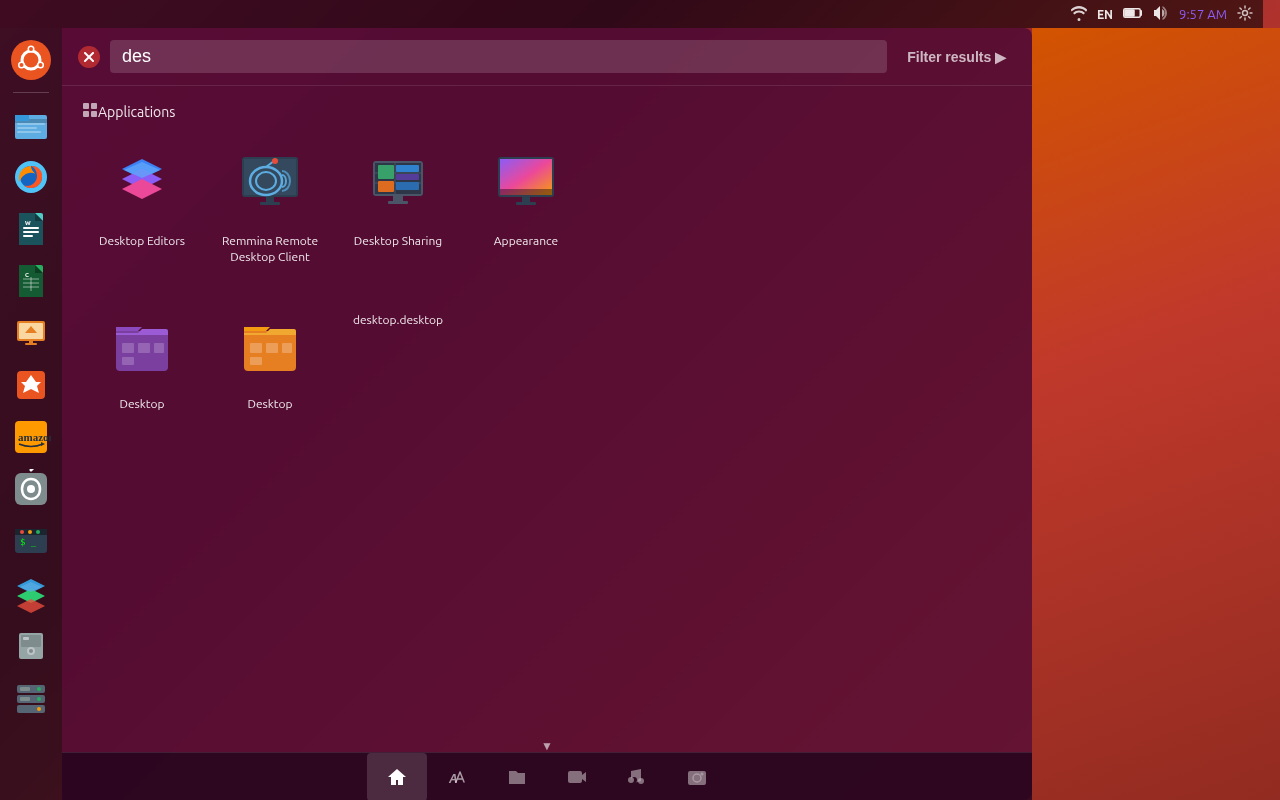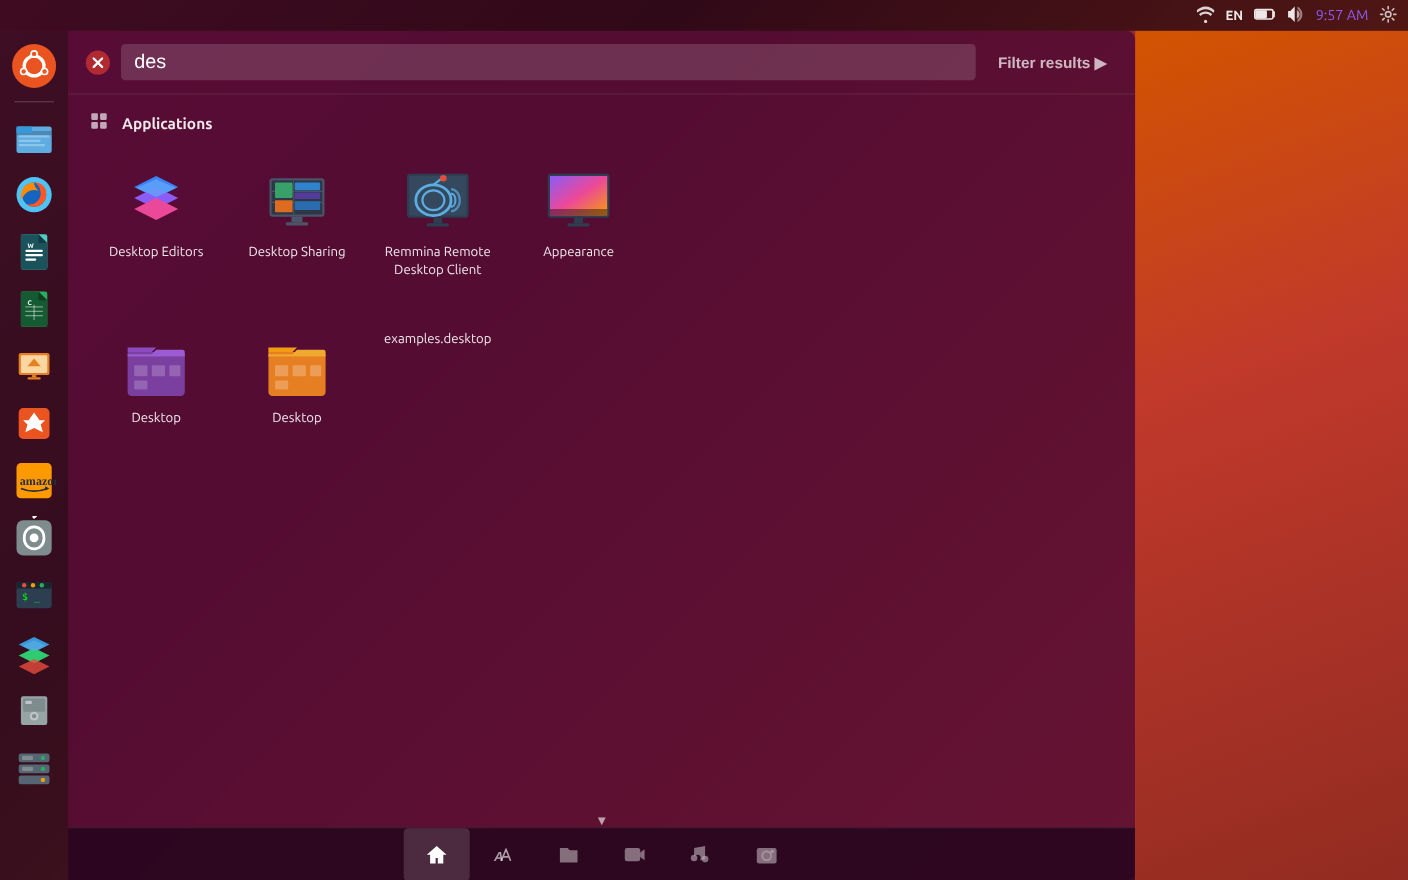--- a/index.html
+++ b/index.html
@@ -8,21 +8,21 @@
       height: 800px;
       background: linear-gradient(135deg, #8B1A4A 0%, #6B1535 30%, #c0392b 70%, #e74c3c 100%);
       font-family: 'Ubuntu', 'Segoe UI', sans-serif;
       overflow: hidden;
       position: relative;
     }
 
     
     .topbar {
       position: absolute;
-      top: 0; left: 0; right: 0;
+      top: 0; left: 0; right: 17px;
       height: 28px;
       background: rgba(0,0,0,0.55);
       display: flex;
       align-items: center;
       justify-content: flex-end;
       padding: 0 10px;
       gap: 12px;
       z-index: 100;
     }
     .topbar-icons {
@@ -144,25 +144,25 @@
     
     .results-area {
       flex: 1;
       overflow-y: auto;
       padding: 16px 20px;
     }
 
     .section-header {
       display: flex;
       align-items: center;
-      gap: 13px;
+      gap: 0;
       margin-bottom: 16px;
       color: rgba(255,255,255,0.9);
       font-size: 14px;
-      font-weight: 700;
+      font-weight: 400;
     }
     .section-icon {
       font-size: 16px;
       opacity: 0.8;
     }
 
     .items-grid {
       display: flex;
       flex-wrap: wrap;
       gap: 8px;
@@ -170,21 +170,21 @@
     }
 
     .app-item {
       width: 120px;
       display: flex;
       flex-direction: column;
       align-items: center;
       padding: 12px 8px;
       border-radius: 6px;
       cursor: pointer;
-      gap: 8px;
+      gap: 20px;
     }
     .app-icon-wrap {
       width: 64px;
       height: 64px;
       display: flex;
       align-items: center;
       justify-content: center;
     }
     .app-label {
       color: rgba(255,255,255,0.9);
@@ -513,60 +513,60 @@
             <polygon points="30,18 50,28 30,38 10,28" fill="#8B5CF6"></polygon>
             <polygon points="30,28 50,38 30,48 10,38" fill="#EC4899"></polygon>
             <polygon points="30,11 48,19 30,27 12,19" fill="#60A5FA" opacity="0.8"></polygon>
           </svg>
         </div>
         <span class="app-label">Desktop Editors</span>
       </div>
 
       <div class="app-item">
         <div class="app-icon-wrap">
+          <svg width="64" height="64" viewBox="0 0 64 64">
+            <rect x="4" y="8" width="56" height="40" rx="3" fill="#2C3E50"></rect>
+            <rect x="6" y="10" width="52" height="36" fill="#34495E"></rect>
+
+            <ellipse cx="28" cy="32" rx="16" ry="14" fill="none" stroke="#5DADE2" stroke-width="2.5"></ellipse>
+            <ellipse cx="28" cy="32" rx="10" ry="9" fill="none" stroke="#5DADE2" stroke-width="2"></ellipse>
+            <line x1="28" y1="18" x2="36" y2="12" stroke="#5DADE2" stroke-width="2"></line>
+            <circle cx="37" cy="12" r="3" fill="#E74C3C"></circle>
+
+            <path d="M44 22 C48 22 52 26 52 32 C52 38 48 42 44 42" fill="none" stroke="#5DADE2" stroke-width="2" opacity="0.7"></path>
+            <path d="M44 26 C46 26 48 28 48 32 C48 36 46 38 44 38" fill="none" stroke="#5DADE2" stroke-width="2" opacity="0.9"></path>
+
+            <rect x="28" y="48" width="8" height="5" fill="#2C3E50"></rect>
+            <rect x="22" y="53" width="20" height="3" rx="1" fill="#2C3E50"></rect>
+          </svg>
+        </div>
+        <span class="app-label">Remmina Remote Desktop Client</span>
+      </div>
+
+      <div class="app-item">
+        <div class="app-icon-wrap">
           <svg width="60" height="60" viewBox="0 0 60 60">
             <rect x="5" y="10" width="50" height="35" rx="3" fill="#4A5568"></rect>
             <rect x="7" y="12" width="46" height="31" fill="#2D3748"></rect>
 
             <line x1="7" y1="22" x2="53" y2="22" stroke="#4A5568" stroke-width="1"></line>
             <line x1="7" y1="32" x2="53" y2="32" stroke="#4A5568" stroke-width="1"></line>
             <line x1="27" y1="12" x2="27" y2="43" stroke="#4A5568" stroke-width="1"></line>
 
             <rect x="10" y="14" width="16" height="14" rx="1" fill="#38A169"></rect>
             <rect x="28" y="14" width="23" height="7" rx="1" fill="#3182CE"></rect>
             <rect x="28" y="23" width="23" height="6" rx="1" fill="#553C9A"></rect>
             <rect x="10" y="30" width="16" height="11" rx="1" fill="#DD6B20"></rect>
             <rect x="28" y="31" width="23" height="8" rx="1" fill="#2B6CB0"></rect>
 
             <rect x="25" y="45" width="10" height="5" fill="#4A5568"></rect>
             <rect x="20" y="50" width="20" height="3" rx="1" fill="#4A5568"></rect>
           </svg>
         </div>
         <span class="app-label">Desktop Sharing</span>
-      </div>
-
-      <div class="app-item">
-        <div class="app-icon-wrap">
-          <svg width="64" height="64" viewBox="0 0 64 64">
-            <rect x="4" y="8" width="56" height="40" rx="3" fill="#2C3E50"></rect>
-            <rect x="6" y="10" width="52" height="36" fill="#34495E"></rect>
-
-            <ellipse cx="28" cy="32" rx="16" ry="14" fill="none" stroke="#5DADE2" stroke-width="2.5"></ellipse>
-            <ellipse cx="28" cy="32" rx="10" ry="9" fill="none" stroke="#5DADE2" stroke-width="2"></ellipse>
-            <line x1="28" y1="18" x2="36" y2="12" stroke="#5DADE2" stroke-width="2"></line>
-            <circle cx="37" cy="12" r="3" fill="#E74C3C"></circle>
-
-            <path d="M44 22 C48 22 52 26 52 32 C52 38 48 42 44 42" fill="none" stroke="#5DADE2" stroke-width="2" opacity="0.7"></path>
-            <path d="M44 26 C46 26 48 28 48 32 C48 36 46 38 44 38" fill="none" stroke="#5DADE2" stroke-width="2" opacity="0.9"></path>
-
-            <rect x="28" y="48" width="8" height="5" fill="#2C3E50"></rect>
-            <rect x="22" y="53" width="20" height="3" rx="1" fill="#2C3E50"></rect>
-          </svg>
-        </div>
-        <span class="app-label">Remmina Remote Desktop Client</span>
       </div>
 
       <div class="app-item">
         <div class="app-icon-wrap">
           <svg width="64" height="64" viewBox="0 0 64 64">
             <rect x="4" y="8" width="56" height="40" rx="3" fill="#2C3E50"></rect>
             <rect x="6" y="10" width="52" height="36" fill="#553C9A"></rect>
 
             <defs>
               <linearGradient id="wallpaper" x1="0%" y1="0%" x2="100%" y2="100%">
@@ -616,21 +616,21 @@
             <rect x="10" y="28" width="12" height="10" rx="1" fill="rgba(255,255,255,0.25)"></rect>
             <rect x="26" y="28" width="12" height="10" rx="1" fill="rgba(255,255,255,0.25)"></rect>
             <rect x="42" y="28" width="10" height="10" rx="1" fill="rgba(255,255,255,0.25)"></rect>
             <rect x="10" y="42" width="12" height="8" rx="1" fill="rgba(255,255,255,0.25)"></rect>
           </svg>
         </div>
         <span class="app-label">Desktop</span>
       </div>
 
       <div class="app-item">
-        <span class="app-label">examples.desktop</span>
+        <span class="app-label">desktop.desktop</span>
       </div>
     </div>
 
   </div>
 
   <div class="filter-bar">
     <span class="collapse-arrow">▼</span>
 
     <button class="filter-icon-btn active">
       <svg width="22" height="22" viewBox="0 0 22 22" fill="currentColor">

